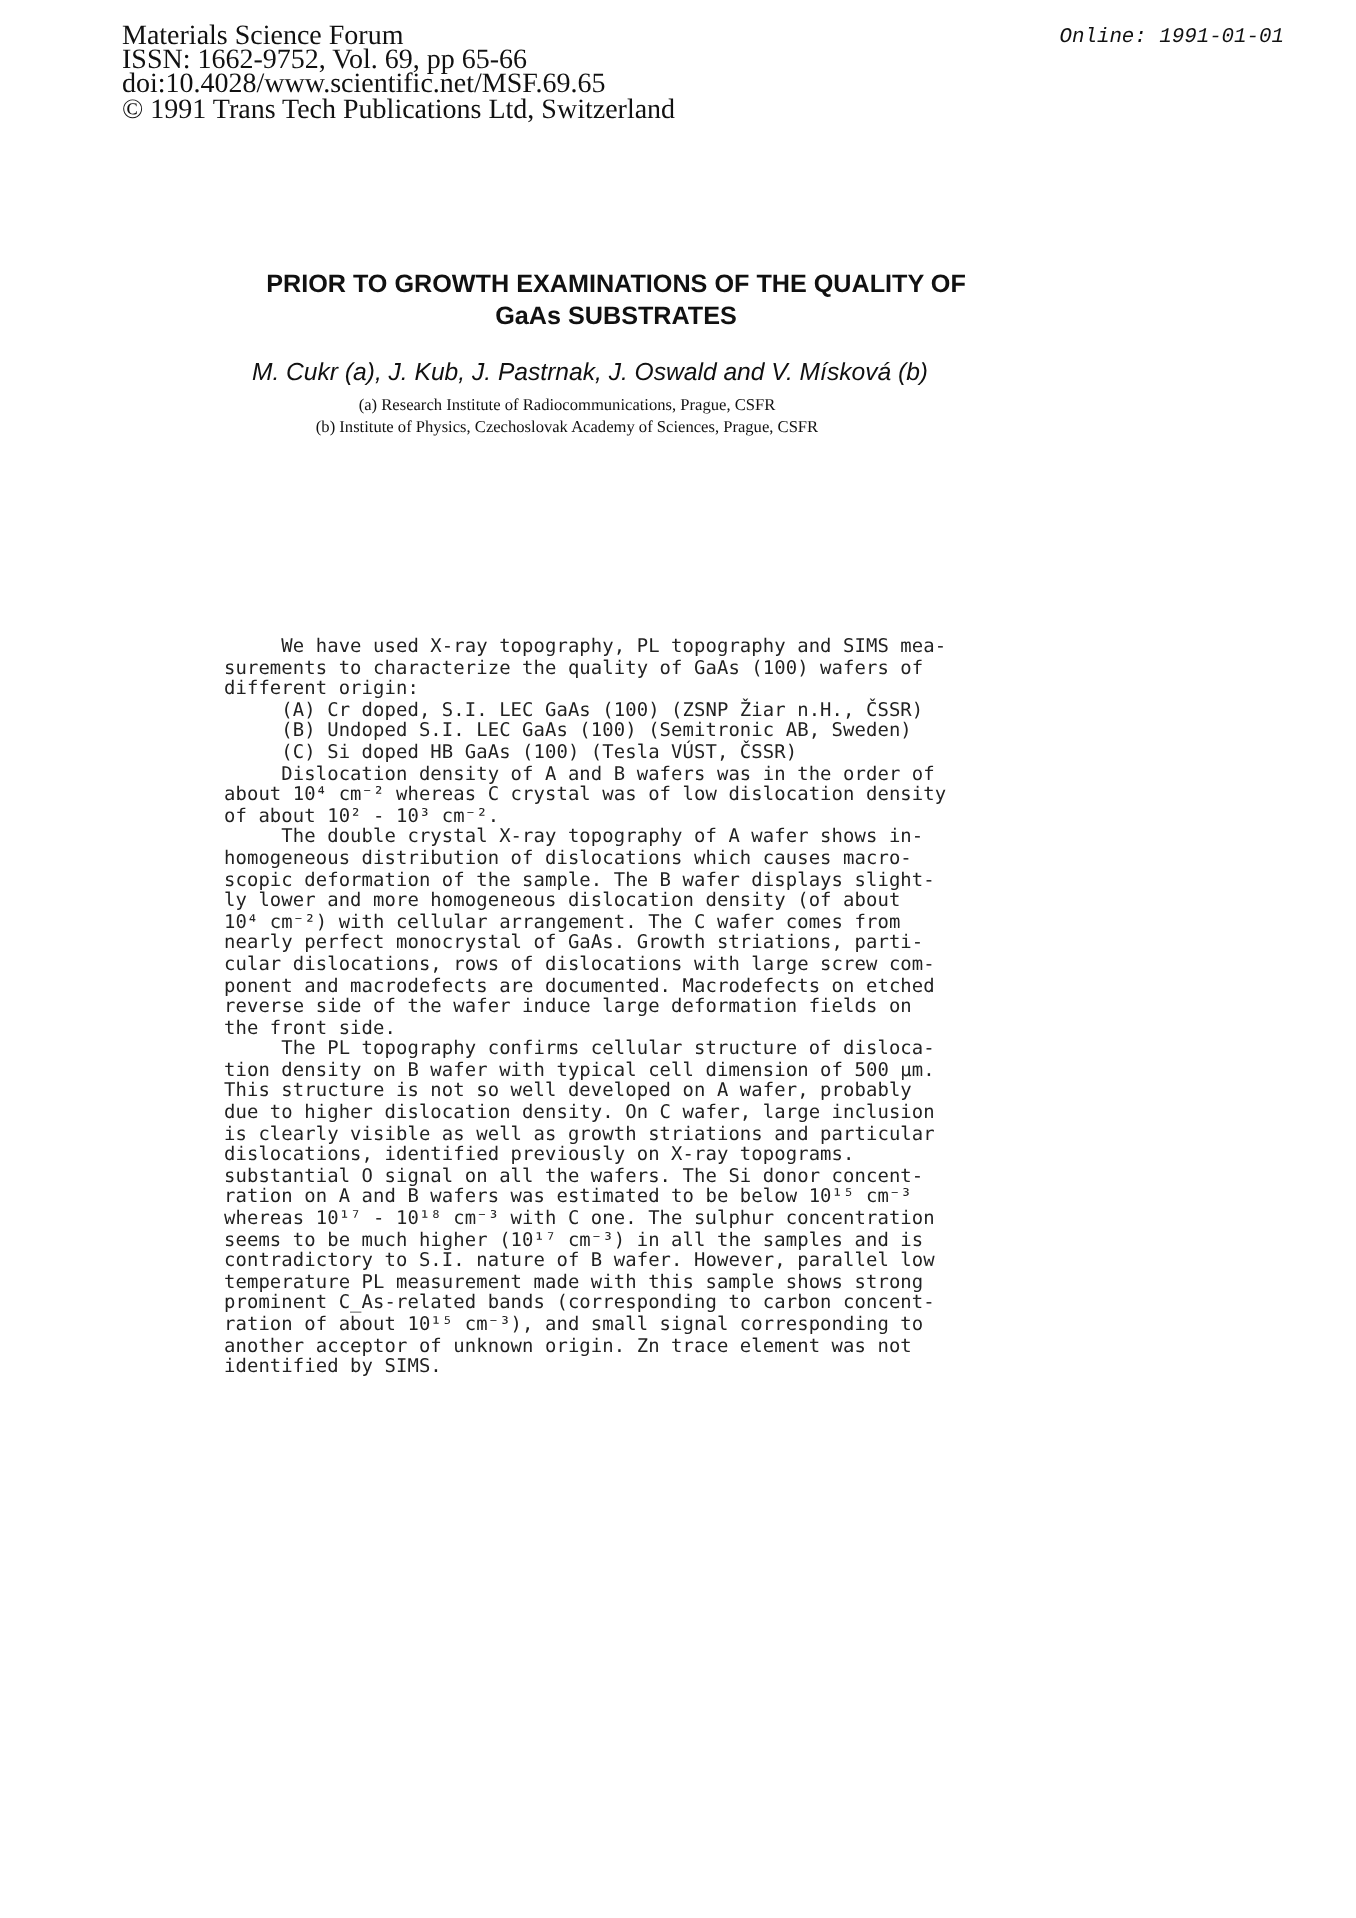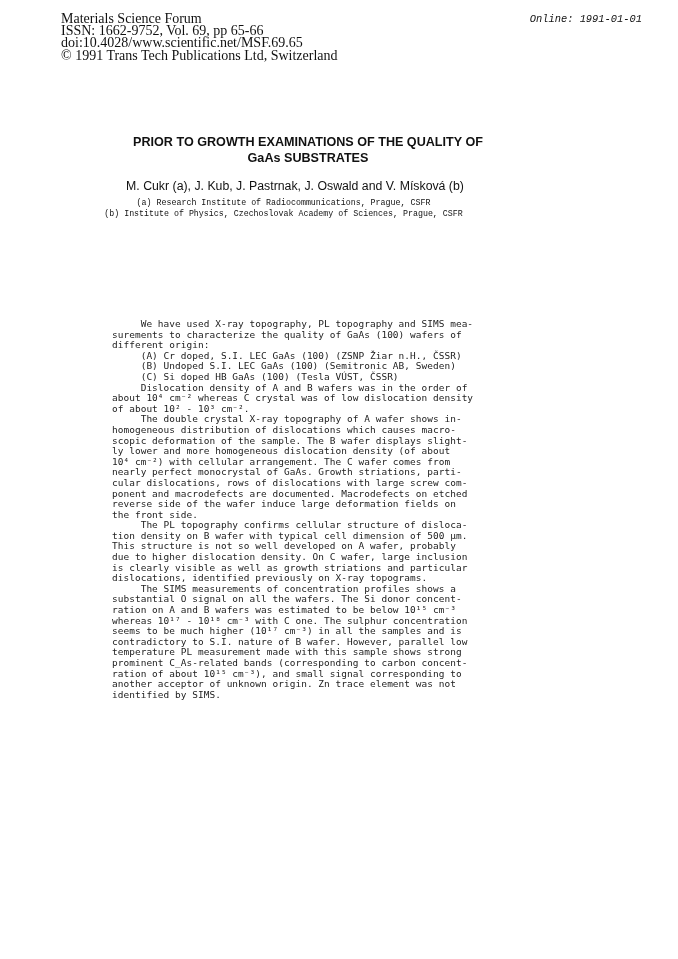--- a/index.html
+++ b/index.html
@@ -2,22 +2,22 @@
 <html><head>
 <meta charset="utf-8">
 <style>
   html, body { margin:0; padding:0; background:#ffffff; }
   body { width:678px; height:959px; position:relative; overflow:hidden; color:#111; }
   .meta { position:absolute; left:61px; top:13px; font-family:"Liberation Serif", serif; font-size:14px; line-height:12.2px; color:#111; }
   .meta div { white-space:nowrap; }
   .online { position:absolute; right:36px; top:13px; font-family:Liberation Mono, monospace; font-style:italic; font-size:10.4px; line-height:12.2px; color:#111; }
   .title { position:absolute; left:0; width:616px; top:134px; text-align:center; font-family:"Liberation Sans", sans-serif; font-weight:bold; font-size:12.6px; line-height:16px; color:#111; }
   .title div { padding-left:0px; }
-  .authors { position:absolute; left:0; width:590px; top:179px; text-align:center; font-family:"Liberation Sans", sans-serif; font-size:12.3px; line-height:15px; color:#111; }
-  .affil { position:absolute; left:0; width:567px; text-align:center; font-family:Liberation Mono, monospace; font-size:8.3px; line-height:11px; color:#111; }
+  .authors { position:absolute; left:0; width:590px; top:179px; text-align:center; font-family:"Liberation Sans", sans-serif; font-size:12.3px; line-height:15px; color:#111;font-style:italic; }
+  .affil { position:absolute; left:0; width:567px; text-align:center; font-family:Liberation Serif, serif; font-size:8.3px; line-height:11px; color:#111; }
   .affil.a { top:197px; }
   .affil.b { top:208px;text-align:center; }
   .body { position:absolute; left:112px; top:319px; font-family:"DejaVu Sans Mono", "Liberation Mono", monospace; font-size:9.45px; line-height:10.6px; color:#222; letter-spacing:0.05px; }
   .body .ln { white-space:pre; height:10.6px; }
 </style>
 </head>
 <body>
 
 <div class="meta">
   <div>Materials Science Forum</div>
@@ -55,21 +55,20 @@
   <div class="ln">cular dislocations, rows of dislocations with large screw com-</div>
   <div class="ln">ponent and macrodefects are documented. Macrodefects on etched</div>
   <div class="ln">reverse side of the wafer induce large deformation fields on</div>
   <div class="ln">the front side.</div>
   <div class="ln">     The PL topography confirms cellular structure of disloca-</div>
   <div class="ln">tion density on B wafer with typical cell dimension of 500 µm.</div>
   <div class="ln">This structure is not so well developed on A wafer, probably</div>
   <div class="ln">due to higher dislocation density. On C wafer, large inclusion</div>
   <div class="ln">is clearly visible as well as growth striations and particular</div>
   <div class="ln">dislocations, identified previously on X-ray topograms.</div>
-  <div class="ln">     The SIMS measurements of concentration profiles shows a</div>
   <div class="ln">substantial O signal on all the wafers. The Si donor concent-</div>
   <div class="ln">ration on A and B wafers was estimated to be below 10¹⁵ cm⁻³</div>
   <div class="ln">whereas 10¹⁷ - 10¹⁸ cm⁻³ with C one. The sulphur concentration</div>
   <div class="ln">seems to be much higher (10¹⁷ cm⁻³) in all the samples and is</div>
   <div class="ln">contradictory to S.I. nature of B wafer. However, parallel low</div>
   <div class="ln">temperature PL measurement made with this sample shows strong</div>
   <div class="ln">prominent C_As-related bands (corresponding to carbon concent-</div>
   <div class="ln">ration of about 10¹⁵ cm⁻³), and small signal corresponding to</div>
   <div class="ln">another acceptor of unknown origin. Zn trace element was not</div>
   <div class="ln">identified by SIMS.</div>

